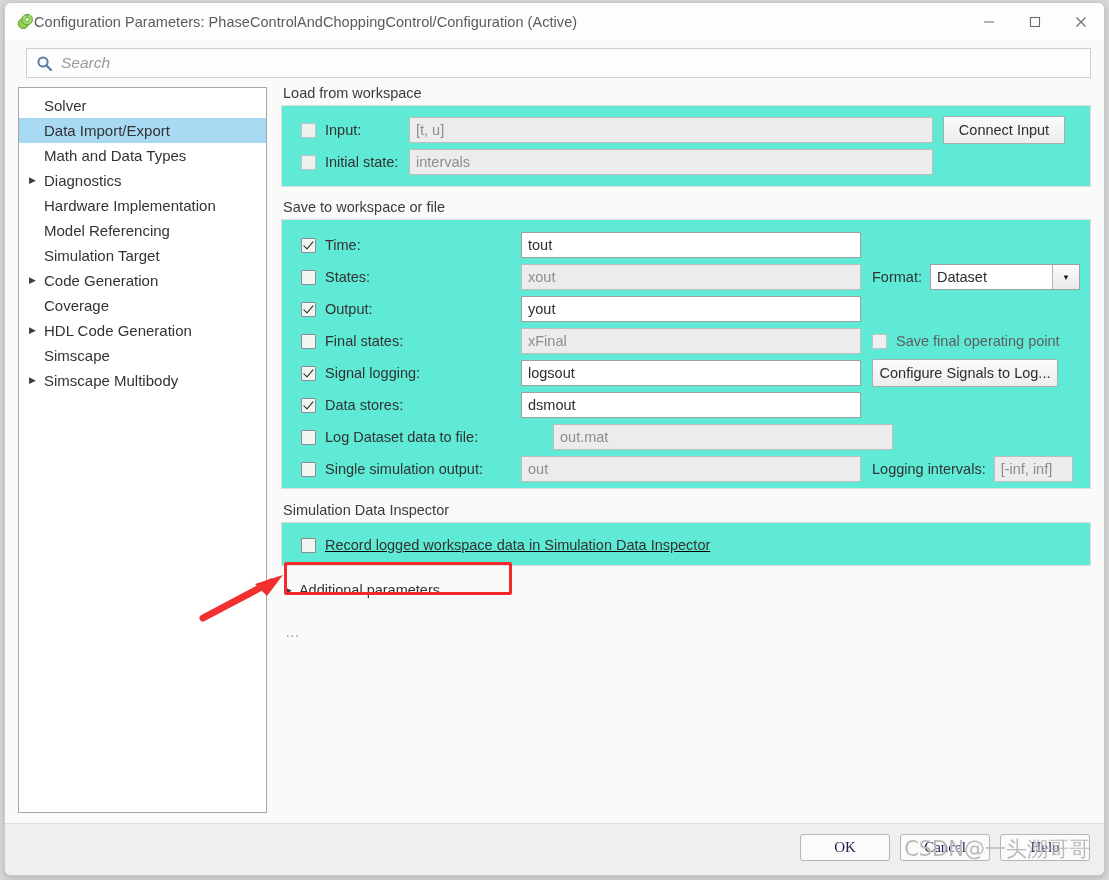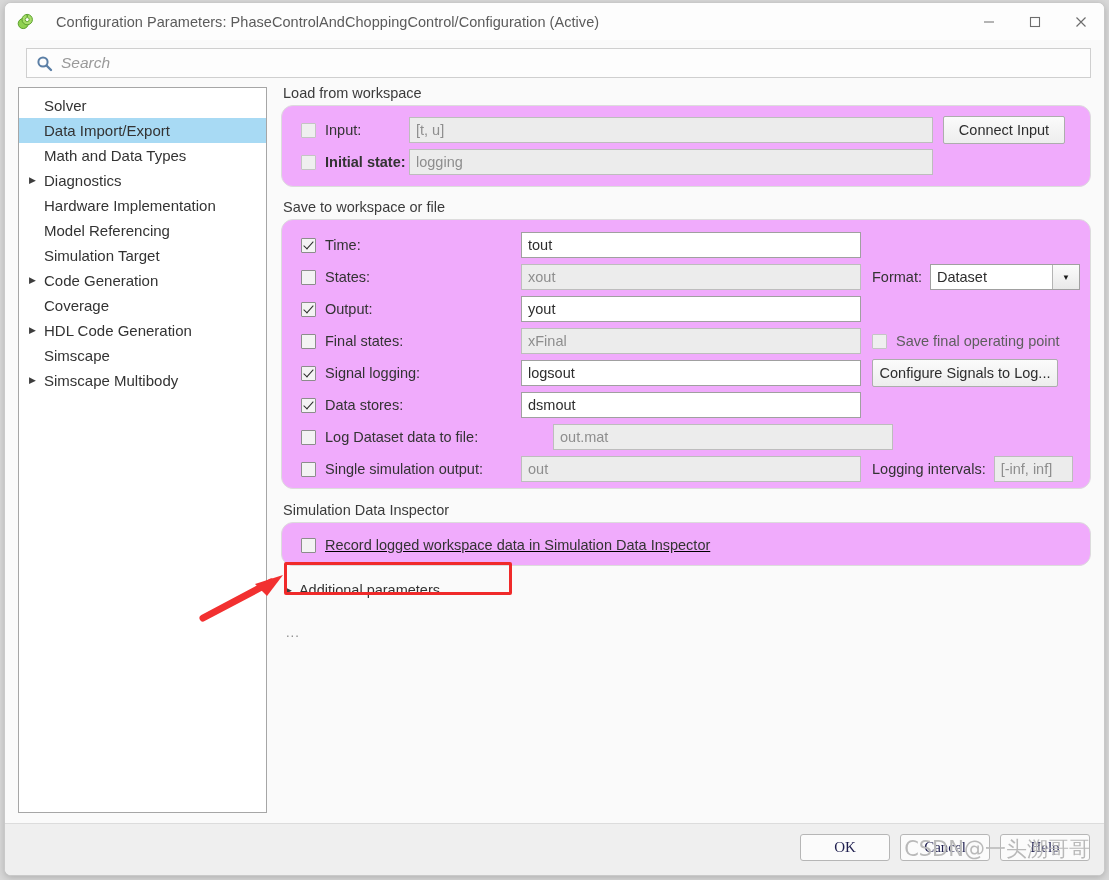--- a/index.html
+++ b/index.html
@@ -35,21 +35,21 @@
     display: flex;
     align-items: center;
   }
   .app-icon {
     width: 18px; height: 18px;
     margin-left: 11px;
     position: relative;
     flex: 0 0 auto;
   }
   .title-text {
-    margin-left: 22px;
+    margin-left: 0;
     font-size: 14.5px;
     color: #5b5b5b;
     white-space: nowrap;
     letter-spacing: 0.05px;
   }
   .win-controls {
     position: absolute;
     right: 0; top: 0;
     height: 37px;
     display: flex;
@@ -129,22 +129,22 @@
     width: 810px;
     height: 740px;
   }
   .group-title {
     font-size: 14.5px;
     color: #3b3b3b;
     margin: 7px 0 4px 2px;
   }
   .group-box {
     border: 1px solid #dcdcdc;
-    border-radius: 12px;
-    background: #f0abfc;
+    border-radius: 0;
+    background: #5eead4;
     box-sizing: border-box;
     padding: 8px 8px 8px 0;
   }
 
   .row {
     display: flex;
     align-items: center;
     height: 28px;
     margin-bottom: 4px;
   }
@@ -443,22 +443,22 @@
       <div class="group-title">Load from workspace</div>
       <div class="group-box" style="height:82px; padding-top:10px;">
         <div class="row" style="padding-left:19px;">
           <span class="cb disabled"></span>
           <span class="cb-label" style="width:84px;">Input:</span>
           <span class="field disabled" style="width:524px;">[t, u]</span>
           <span class="btn" style="margin-left:10px;width:122px;">Connect Input</span>
         </div>
         <div class="row" style="padding-left:19px;">
           <span class="cb disabled"></span>
-          <span class="cb-label" style="width:84px;font-weight:bold;">Initial state:</span>
-          <span class="field disabled" style="width:524px;">logging</span>
+          <span class="cb-label" style="width:84px;">Initial state:</span>
+          <span class="field disabled" style="width:524px;">intervals</span>
         </div>
       </div>
 
       <div class="group-title" style="margin-top:12px;">Save to workspace or file</div>
       <div class="group-box" style="height:270px; padding-top:11px; position:relative;">
 
         <div class="row" style="padding-left:19px;">
           <span class="cb checked"></span>
           <span class="cb-label" style="width:196px;">Time:</span>
           <span class="field" style="width:340px;">tout</span>

